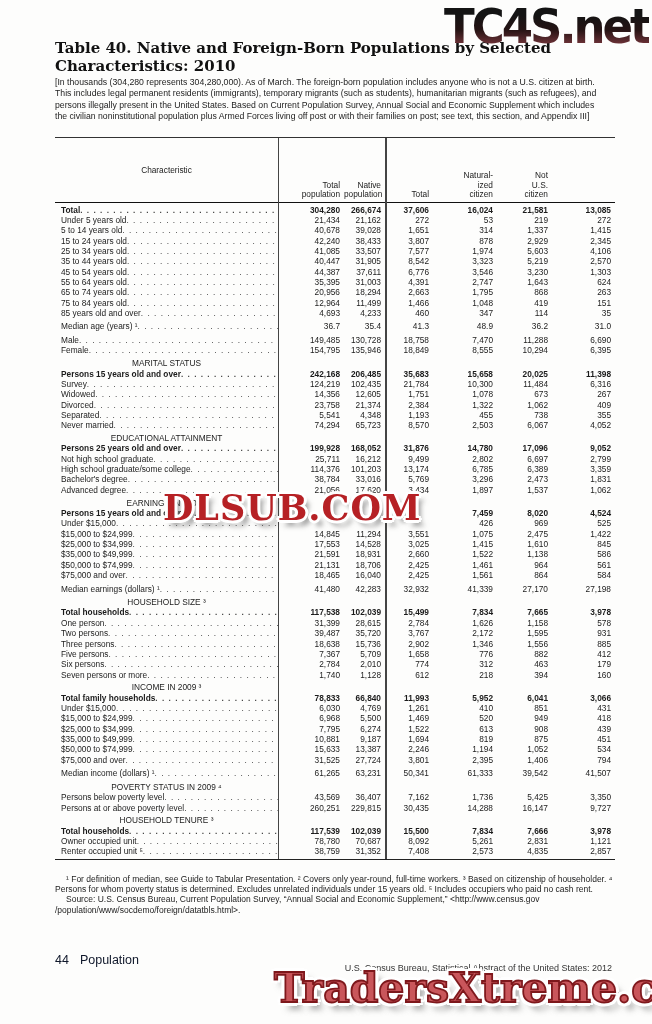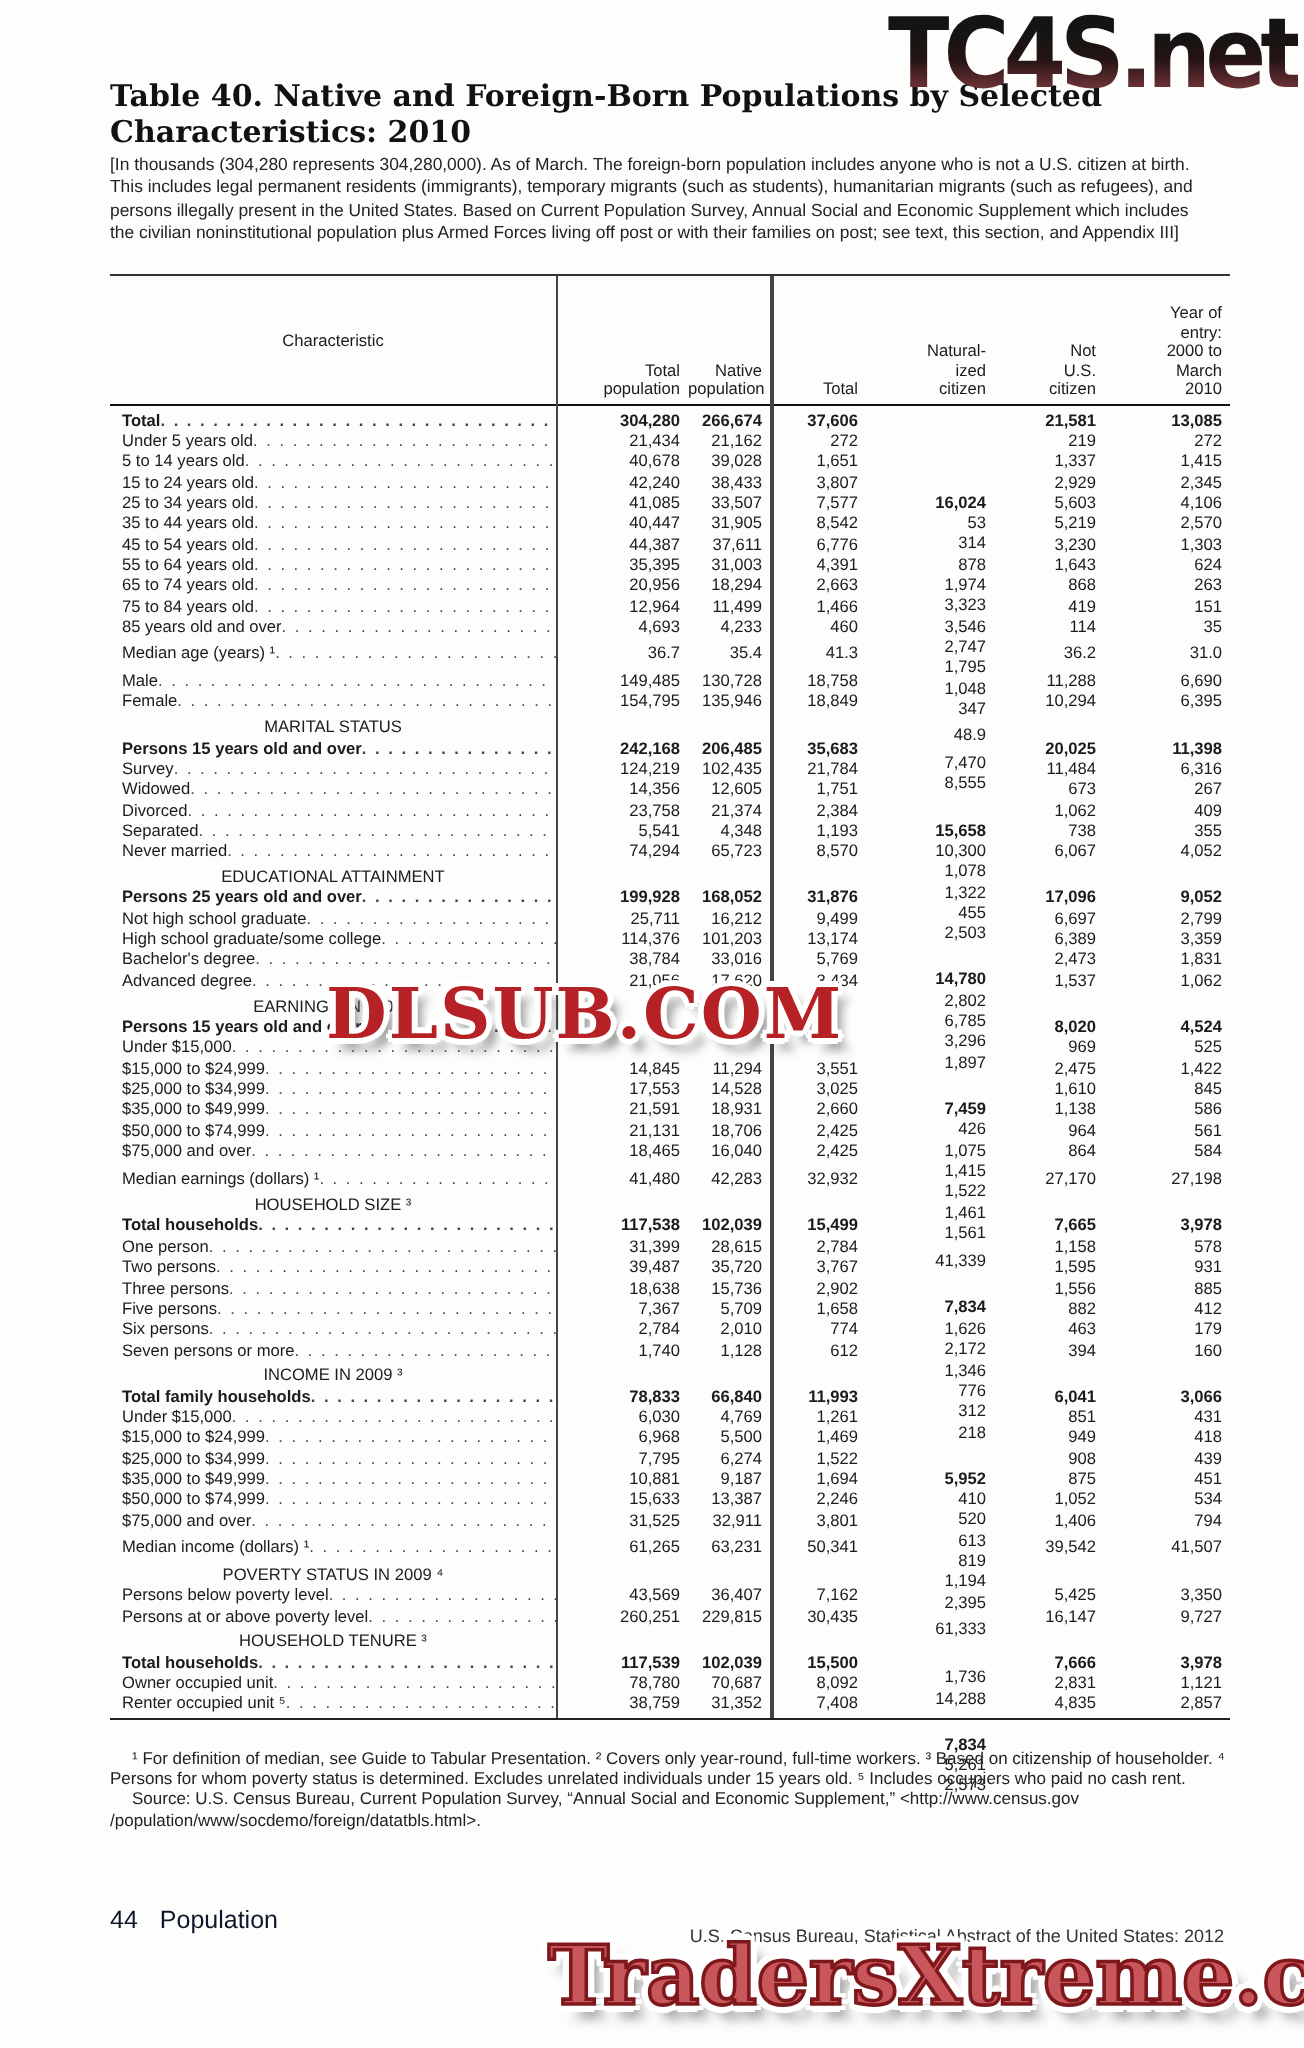--- a/index.html
+++ b/index.html
@@ -22,21 +22,21 @@
   .vline.v2{left:330px;width:2px;}
 
   .thead{position:relative;height:64px;border-bottom:1.7px solid #111;}
   .spanner{position:absolute;left:332px;top:1px;width:228px;text-align:center;
            padding-bottom:1px;border-bottom:1px solid #444;}
   .char-head{position:absolute;left:0;top:0;width:223px;height:64px;
              display:flex;align-items:center;justify-content:center;}
   .colheads{position:absolute;left:223px;right:0;top:13px;bottom:2px;
             display:flex;align-items:flex-end;}
   .colheads .ch{white-space:pre-line;text-align:right;padding-right:4px;box-sizing:border-box;line-height:9.6px;}
-  .w1{width:66px;} .w2{width:41px;} .w3{width:48px;} .w4{width:64px;margin-top:41px;} .w5{width:55px;} .w6{width:63px;}
+  .w1{width:66px;} .w2{width:41px;} .w3{width:48px;} .w4{width:64px;} .w5{width:55px;} .w6{width:63px;}
 
   .tbody{position:relative;padding-top:1.5px;padding-bottom:2px;}
   .trow{display:flex;height:10.35px;line-height:10.35px;}
   .trow .c0{width:223px;display:flex;overflow:hidden;padding-left:6px;box-sizing:border-box;}
   .trow .lbl{white-space:nowrap;}
   .trow .dots{flex:1;overflow:hidden;white-space:nowrap;color:#444;}
   .trow .dots::after{content:" . . . . . . . . . . . . . . . . . . . . . . . . . . . . . . . . . . . . . . . . . . . . . . . . . . . .";letter-spacing:1px;}
   .trow .val{text-align:right;padding-right:4px;box-sizing:border-box;}
   .trow.bold{font-weight:bold;}
   .trow.section{margin-top:2.5px;}
@@ -93,25 +93,20 @@
 population</div>
         <div class="ch w2">Native
 population</div>
         <div class="ch w3">Total</div>
         <div class="ch w4">Natural-
 ized
 citizen</div>
         <div class="ch w5">Not
 U.S.
 citizen</div>
-        <div class="ch w6">Year of
-entry:
-2000 to
-March
-2010</div>
       </div>
   </div>
   <div class="tbody" id="tbody">
       <div class="trow bold">
         <div class="c0">
           <span class="lbl">Total</span>
           <span class="dots"></span>
         </div>
         <div class="val w1">304,280</div>
         <div class="val w2">266,674</div>
@@ -674,21 +669,21 @@
         <div class="val w4">1,194</div>
         <div class="val w5">1,052</div>
         <div class="val w6">534</div>
       </div>
       <div class="trow">
         <div class="c0">
           <span class="lbl">$75,000 and over</span>
           <span class="dots"></span>
         </div>
         <div class="val w1">31,525</div>
-        <div class="val w2">32,911</div>
+        <div class="val w2">27,724</div>
         <div class="val w3">3,801</div>
         <div class="val w4">2,395</div>
         <div class="val w5">1,406</div>
         <div class="val w6">794</div>
       </div>
       <div class="trow gap">
         <div class="c0">
           <span class="lbl">Median income (dollars) ¹</span>
           <span class="dots"></span>
         </div>

